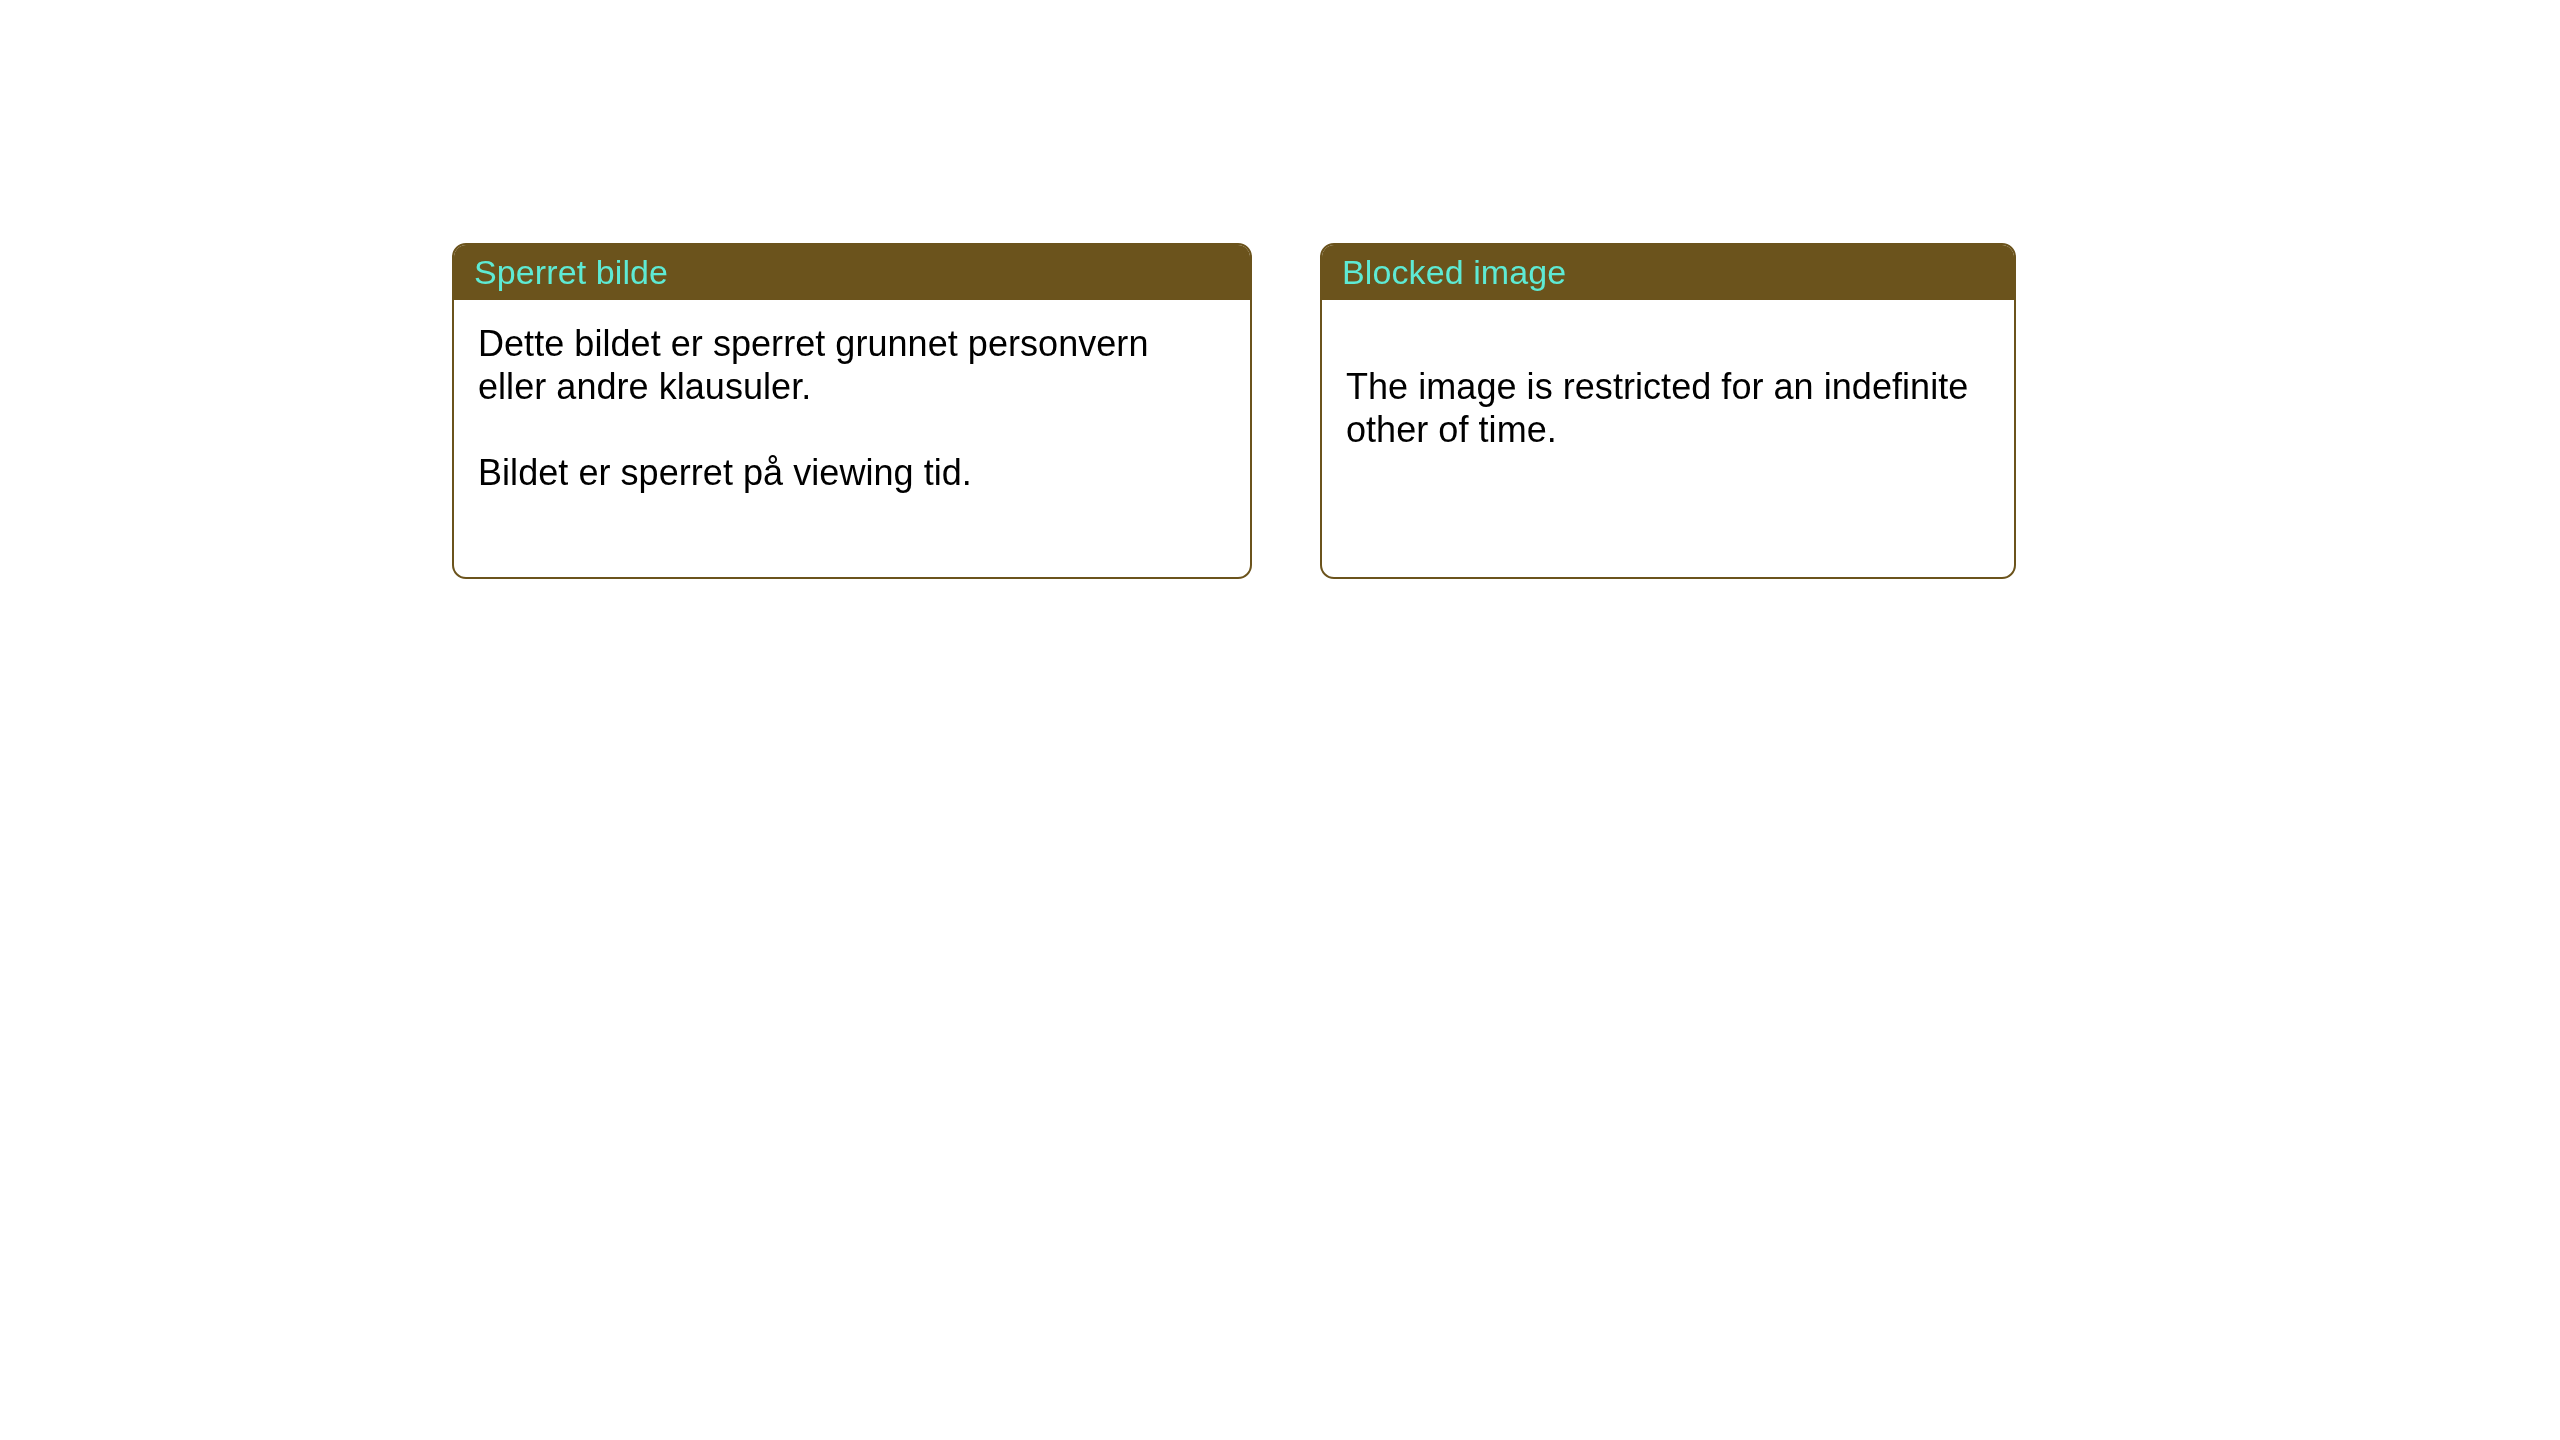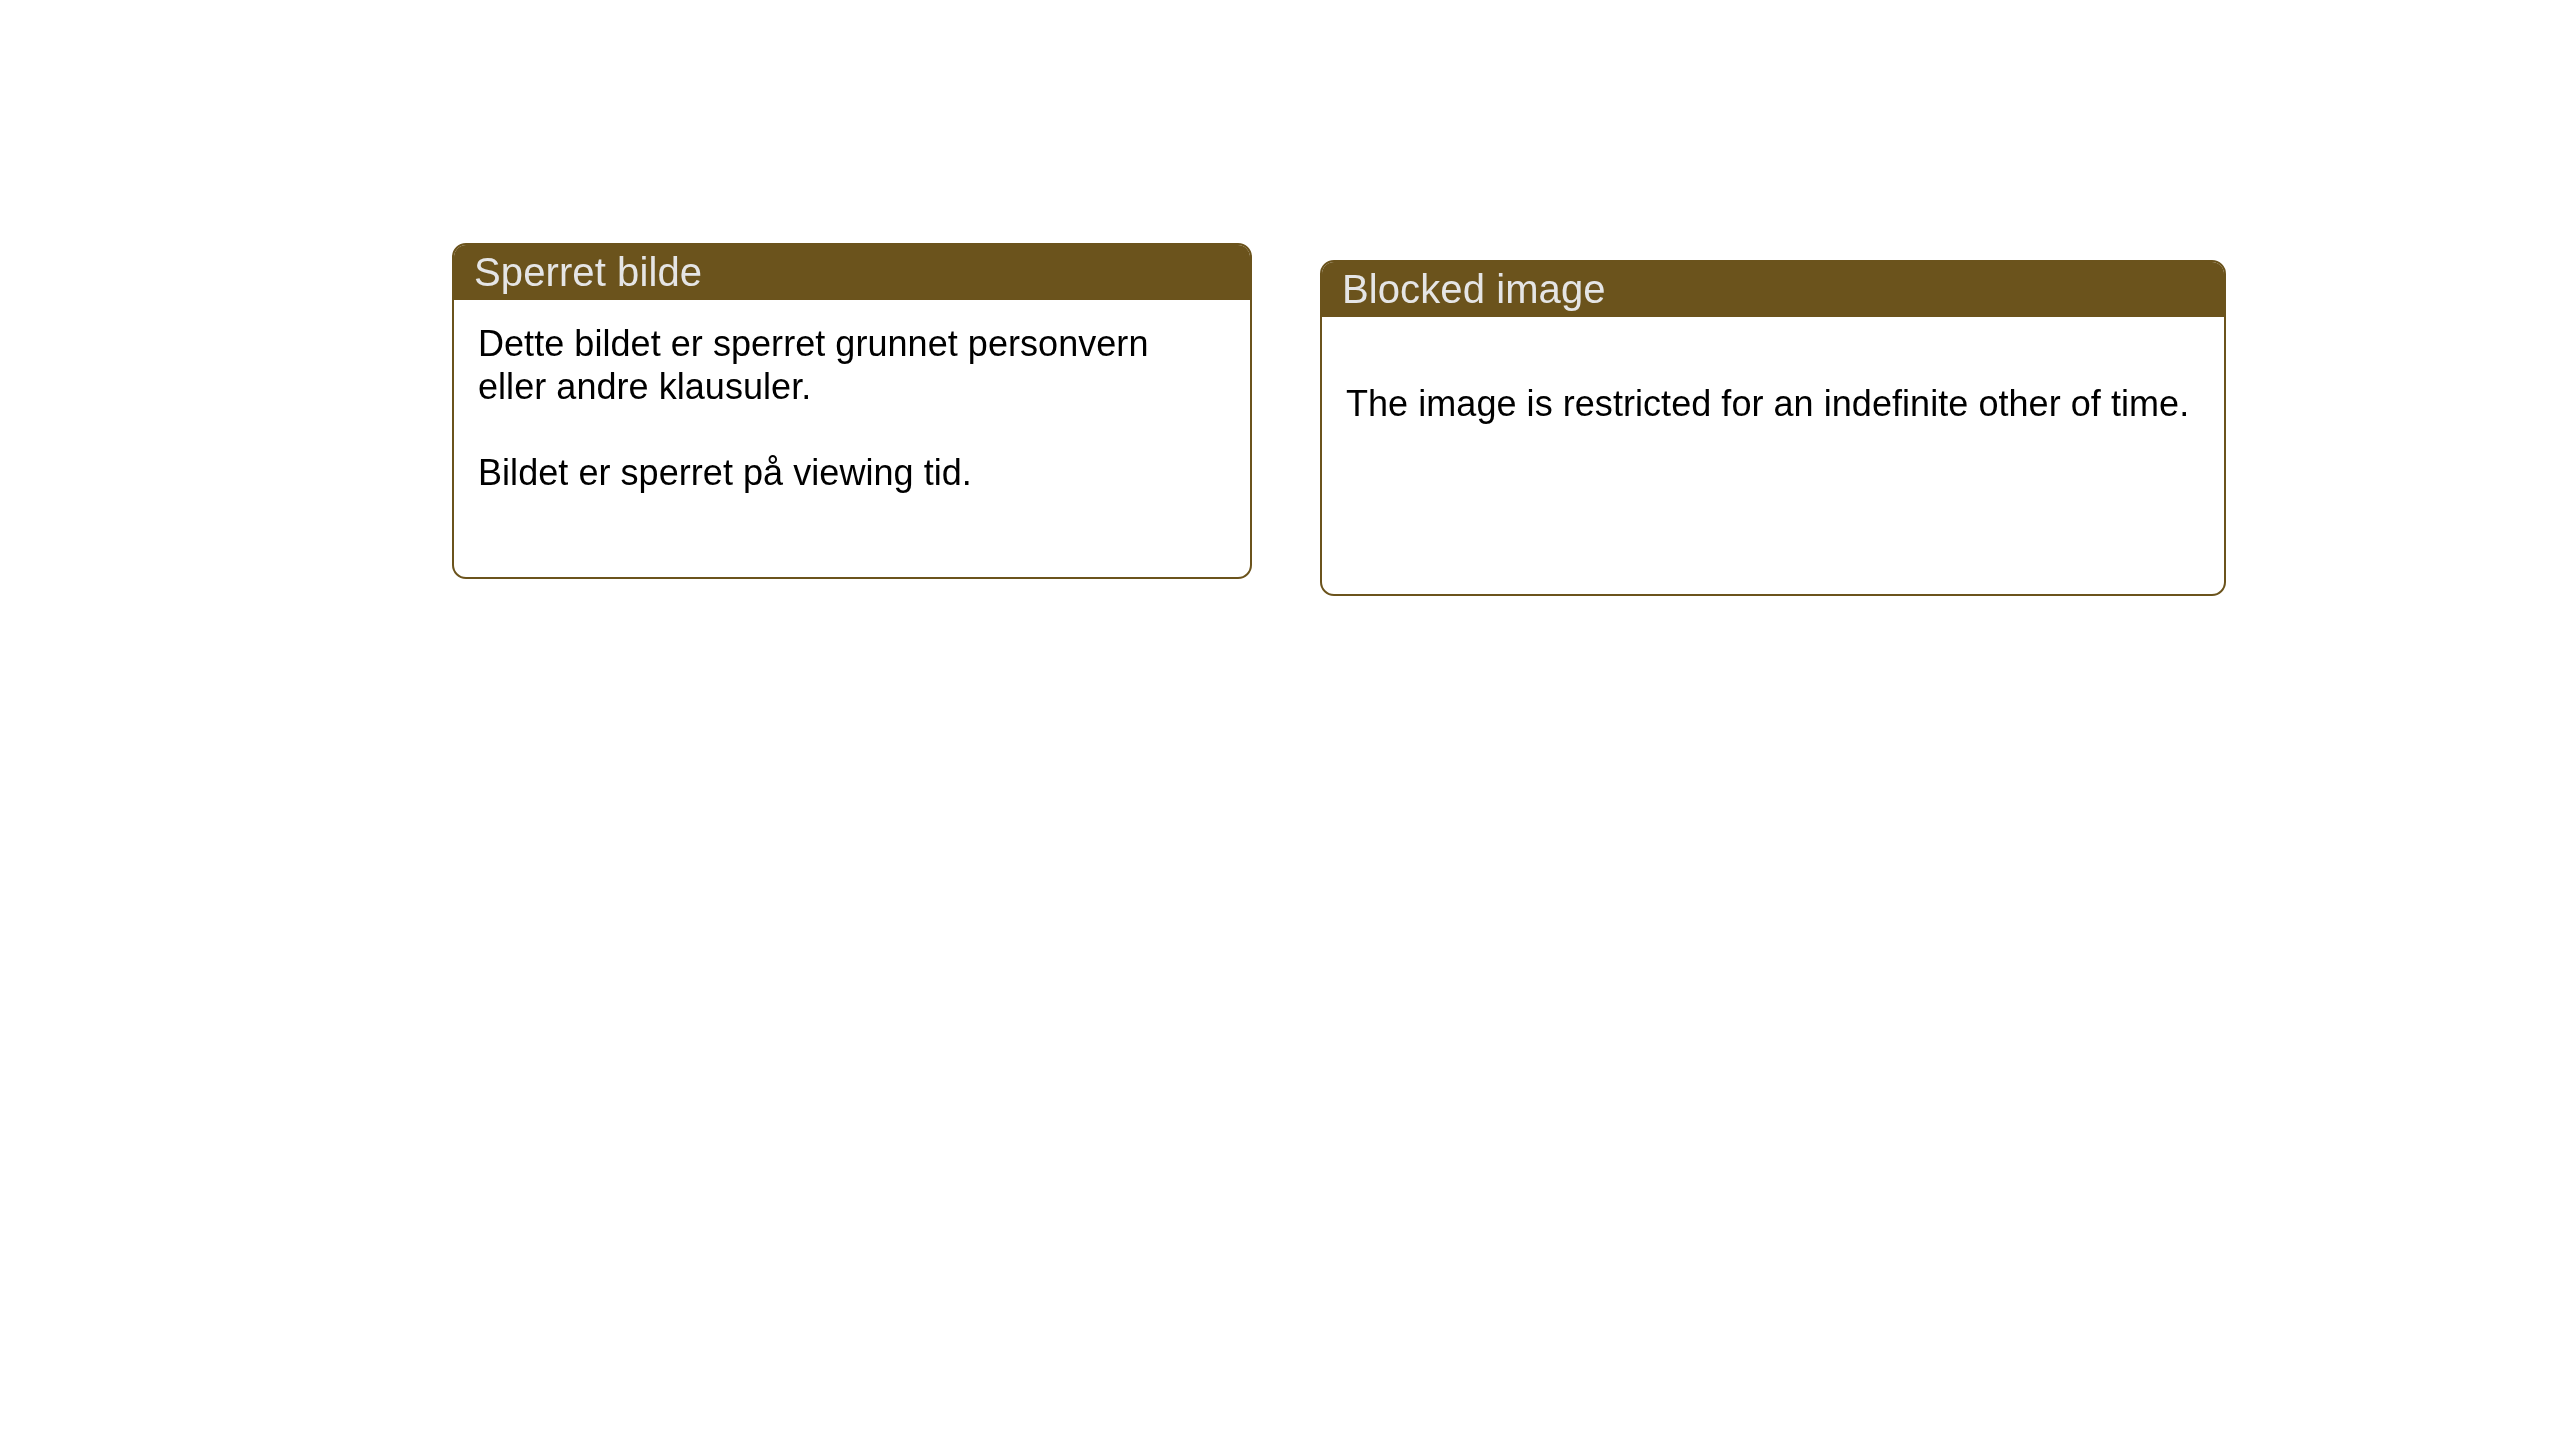--- a/index.html
+++ b/index.html
@@ -33,40 +33,40 @@
 
   .panel-left {
     left: 452px;
     top: 243px;
     width: 800px;
     height: 336px;
   }
 
   .panel-right {
     left: 1320px;
-    top: 260px;
-    width: 906px;
+    top: 243px;
+    width: 696px;
     height: 336px;
   }
 
   .panel-header {
     box-sizing: border-box;
     background: #6b531c;
     height: 57px;
     display: flex;
     align-items: center;
     padding: 0 0 0 22px;
     margin: -2px -2px 0 -2px;
     border-top-left-radius: 13px;
     border-top-right-radius: 13px;
   }
 
   .panel-title {
-    color: #e5e5e5;
-    font-size: 40px;
+    color: #5eead4;
+    font-size: 34px;
     font-weight: 400;
     line-height: 1;
     letter-spacing: 0.1px;
     white-space: nowrap;
   }
 
   .panel-body {
     box-sizing: border-box;
     padding: 22px 26px 0 24px;
   }

